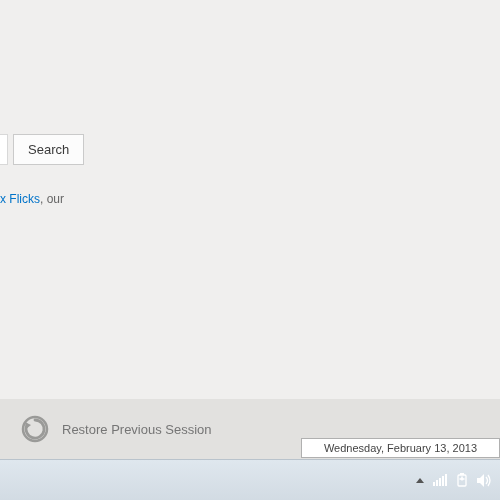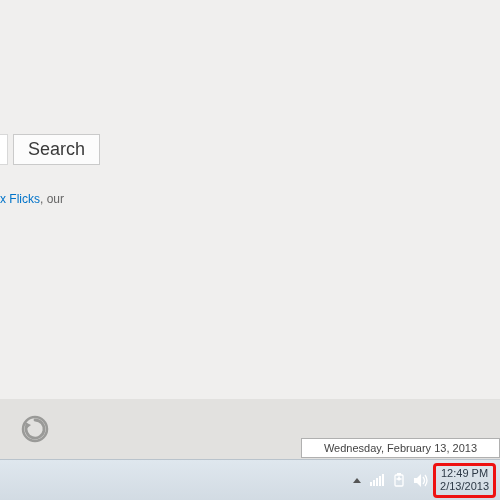--- a/index.html
+++ b/index.html
@@ -18,21 +18,21 @@
     background: #f0efee;
   }
   .search-btn {
     position: absolute;
     top: 134px;
     left: 13px;
     height: 31px;
     padding: 0 14px;
     background: #fcfcfc;
     border: 1px solid #cacaca;
-    font-size: 18px;
+    font-size: 13px;
     color: #3a3a3a;
     cursor: pointer;
     font-family: inherit;
   }
   .search-box-edge {
     position: absolute;
     top: 134px;
     left: 0;
     height: 31px;
     width: 8px;
@@ -136,20 +136,21 @@
 </div>
 
 <div class="restore-bar">
   <span class="restore-icon">
     <svg width="28" height="28" viewBox="0 0 28 28">
       <circle cx="14" cy="14" r="12" fill="none" stroke="#9a9a98" stroke-width="2.5"></circle>
       <path d="M14 5 A9 9 0 1 1 6 10" fill="none" stroke="#9a9a98" stroke-width="2.8" stroke-linecap="round"></path>
       <polygon points="4,7 10,10 5,14" fill="#9a9a98"></polygon>
     </svg>
   </span>
+  <span class="restore-text">Restore Previous Session</span>
 </div>
 
 <div class="tooltip">Wednesday, February 13, 2013</div>
 
 <div class="taskbar">
   <div class="tray-icons">
     <span class="tray-ico">
         <span class="chevron-up"></span>
       </span>
     <span class="tray-ico">
@@ -170,17 +171,13 @@
       </svg>
     </span>
     <span class="tray-ico">
       <svg width="15" height="13" viewBox="0 0 15 13">
         <polygon points="0,4 3,4 7,0 7,13 3,9 0,9" fill="#fff"></polygon>
         <path d="M9 3 Q12 6.5 9 10" fill="none" stroke="#fff" stroke-width="1.3"></path>
         <path d="M11 1 Q15 6.5 11 12" fill="none" stroke="#fff" stroke-width="1.3"></path>
       </svg>
     </span>
   </div>
-  <div class="clock-box">
-    <div class="clock-time">12:49 PM</div>
-    <div class="clock-date">2/13/2013</div>
-  </div>
 </div>
 
 </body></html>

